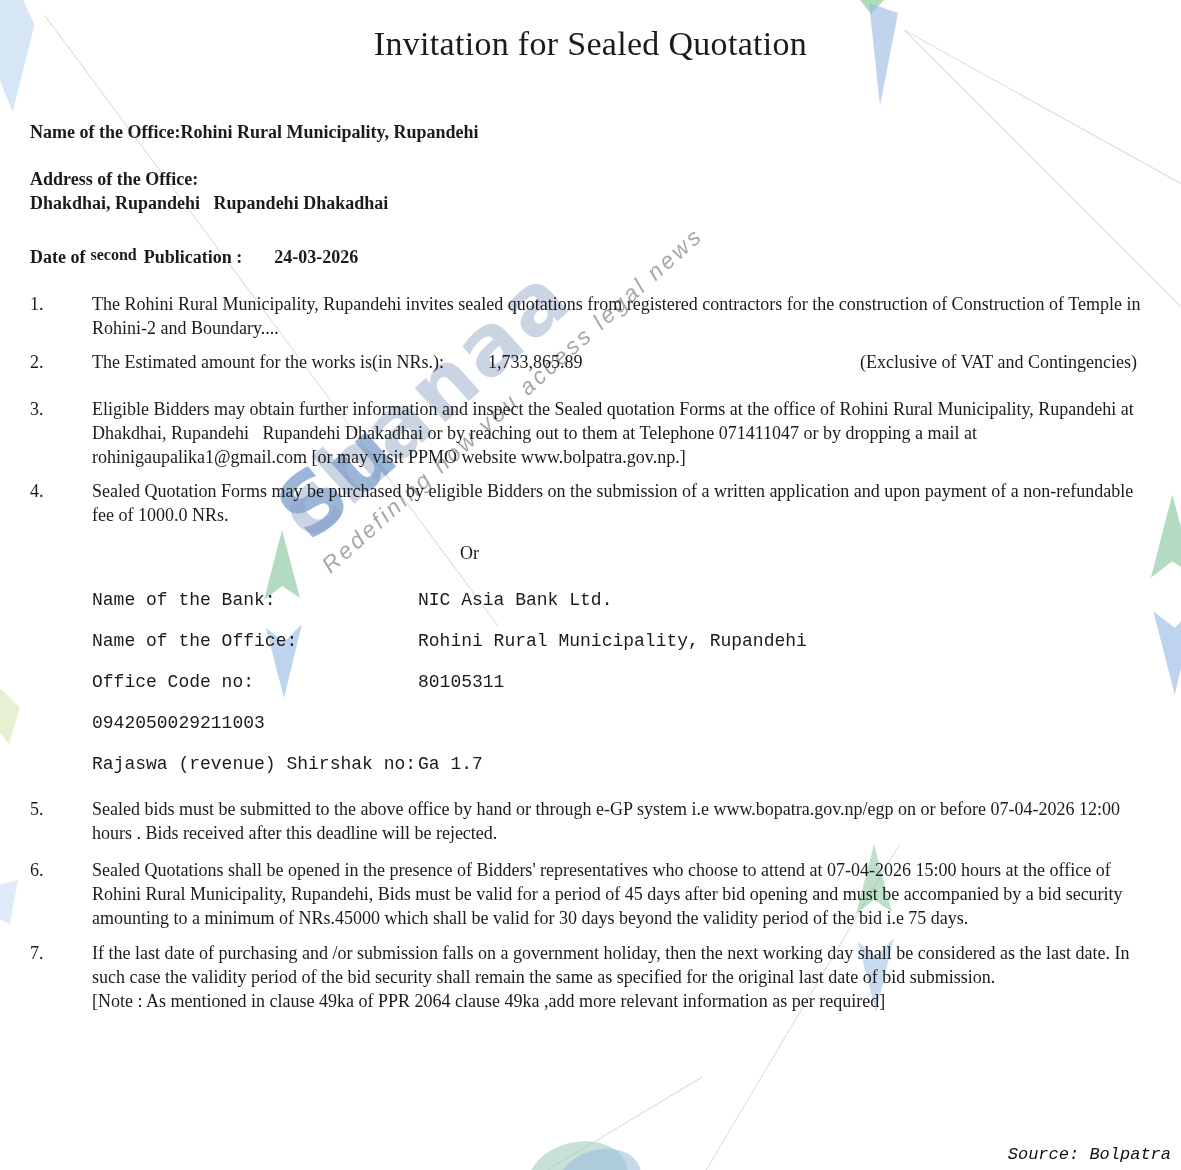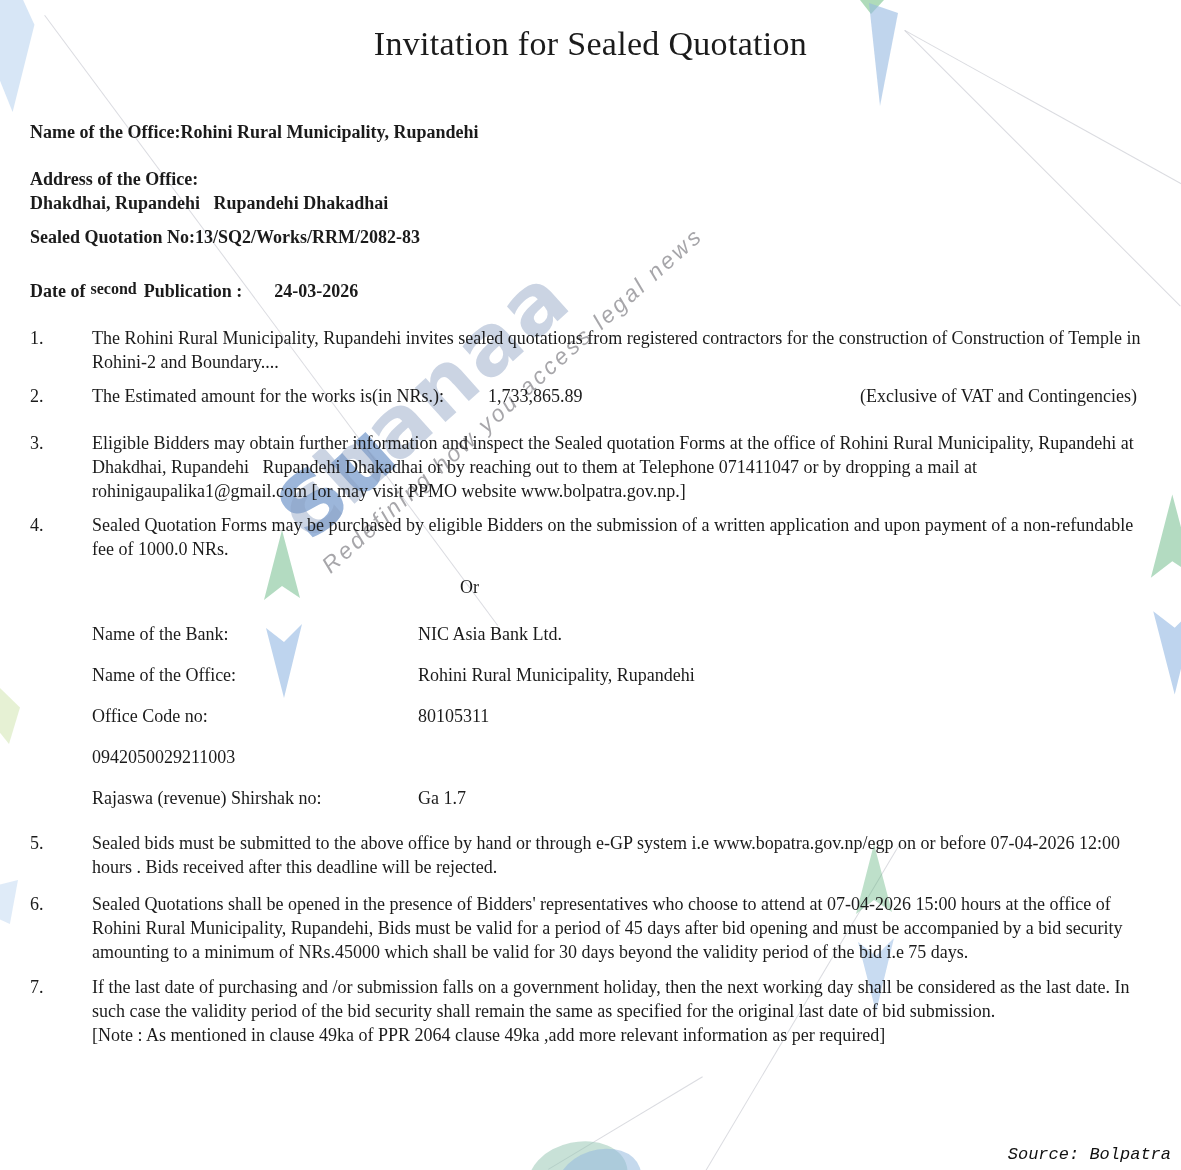--- a/index.html
+++ b/index.html
@@ -57,21 +57,21 @@
   .c3{margin-top:23px;}
   .c4{margin-top:10px;}
   .c5{margin-top:21px;}
   .c6{margin-top:13px;}
   .c7{margin-top:11px;}
   .row2{display:flex;align-items:baseline;}
   .row2 .amount{margin-left:44px;}
   .row2 .vat-note{margin-left:auto;margin-right:14px;white-space:nowrap;}
   .or-line{margin-top:14px;margin-left:430px;font-size:18px;line-height:24px;}
   .intro-line{margin-top:28px;padding-left:62px;font-size:18px;line-height:24px;}
-  .bank{margin-top:23px;}
+  .bank{margin-top:23px;font-family:Liberation Mono, monospace;}
   .bank-row{display:flex;padding-left:62px;margin-top:17px;font-size:18px;line-height:24px;}
   .bank-label{flex:0 0 326px;}
   .note-line{margin-top:0;}
   .source{
     position:absolute;right:10px;bottom:6px;z-index:1;
     font-family:Liberation Mono, monospace;font-style:italic;font-size:17px;color:#111;
   }
 </style>
 </head>
 <body>
@@ -125,21 +125,20 @@
 
   <div class="content">
 
     <h1 class="title">Invitation for Sealed Quotation</h1>
 
     <div class="meta-line office-line txt"><span>Name of the Office:</span><span>Rohini Rural Municipality, Rupandehi</span></div>
 
     <div class="meta-line addr-label txt">Address of the Office:</div>
     <div class="meta-line txt">Dhakdhai, Rupandehi   Rupandehi Dhakadhai</div>
 
-    <div class="meta-line sq-line txt"><span>Sealed Quotation No:</span><span>13/SQ2/Works/RRM/2082-83</span></div>
 
     <div class="meta-line date-line"><span>Date of</span><span class="second">second</span><span class="pub-label">Publication :</span><span class="pub-value">24-03-2026</span></div>
 
     <div class="clause c1">
       <div class="num">1.</div>
       <div class="body txt">The Rohini Rural Municipality, Rupandehi invites sealed quotations from registered contractors for the construction of Construction of Temple in Rohini-2 and Boundary....</div>
     </div>
 
     <div class="clause c2">
       <div class="num">2.</div>

